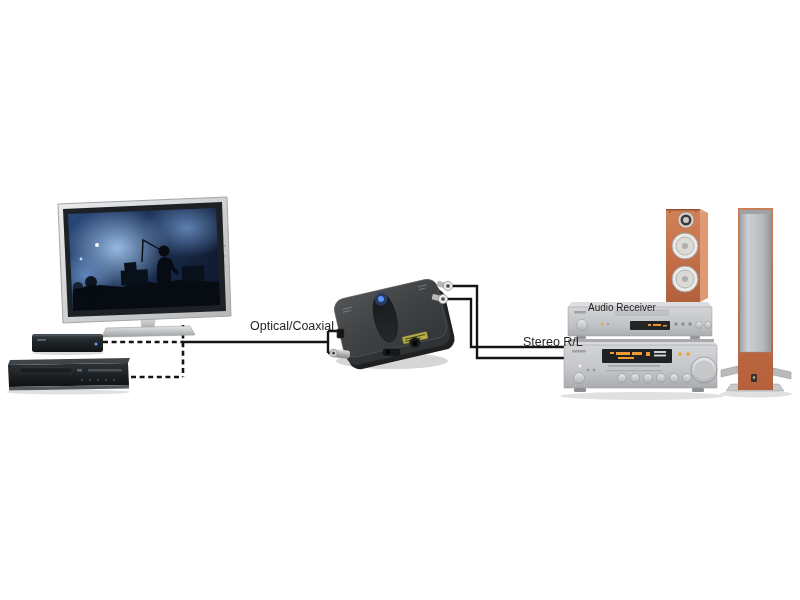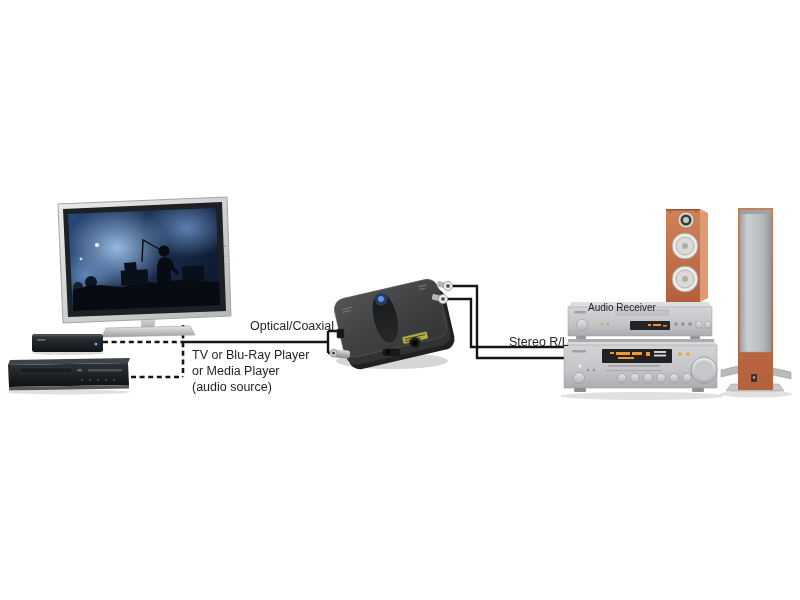--- a/index.html
+++ b/index.html
@@ -315,23 +315,18 @@
 
     <rect x="20" y="10" width="35" height="182" fill="url(#fs-frame)"></rect>
     <rect x="22" y="12" width="31" height="142" fill="url(#fs-grille)" stroke="#9a9da0" stroke-width="0.5"></rect>
     <rect x="22" y="12" width="31" height="4" fill="#9fa2a5"></rect>
     <rect x="33" y="176" width="6" height="8" rx="1" fill="#3a3230"></rect>
     <circle cx="36" cy="179.5" r="1.2" fill="#d8b860"></circle>
   </svg>
 
   <div class="lbl" style="left:250px;top:318px;">Optical/Coaxial</div>
 
-  <div class="lbl" style="left:192px;top:347px;">
-    <div>TV or Blu-Ray Player</div>
-    <div>or Media Player</div>
-    <div>(audio source)</div>
-  </div>
-
-  <div class="lbl" style="left:509px;top:334px;">Stereo R/L</div>
+
+  <div class="lbl" style="left:523px;top:334px;">Stereo R/L</div>
 
   <div class="lbl" style="left:588px;top:271px;font-size:10px;margin-top:29px;">Audio Receiver</div>
 
 </div>
 
 </body></html>

